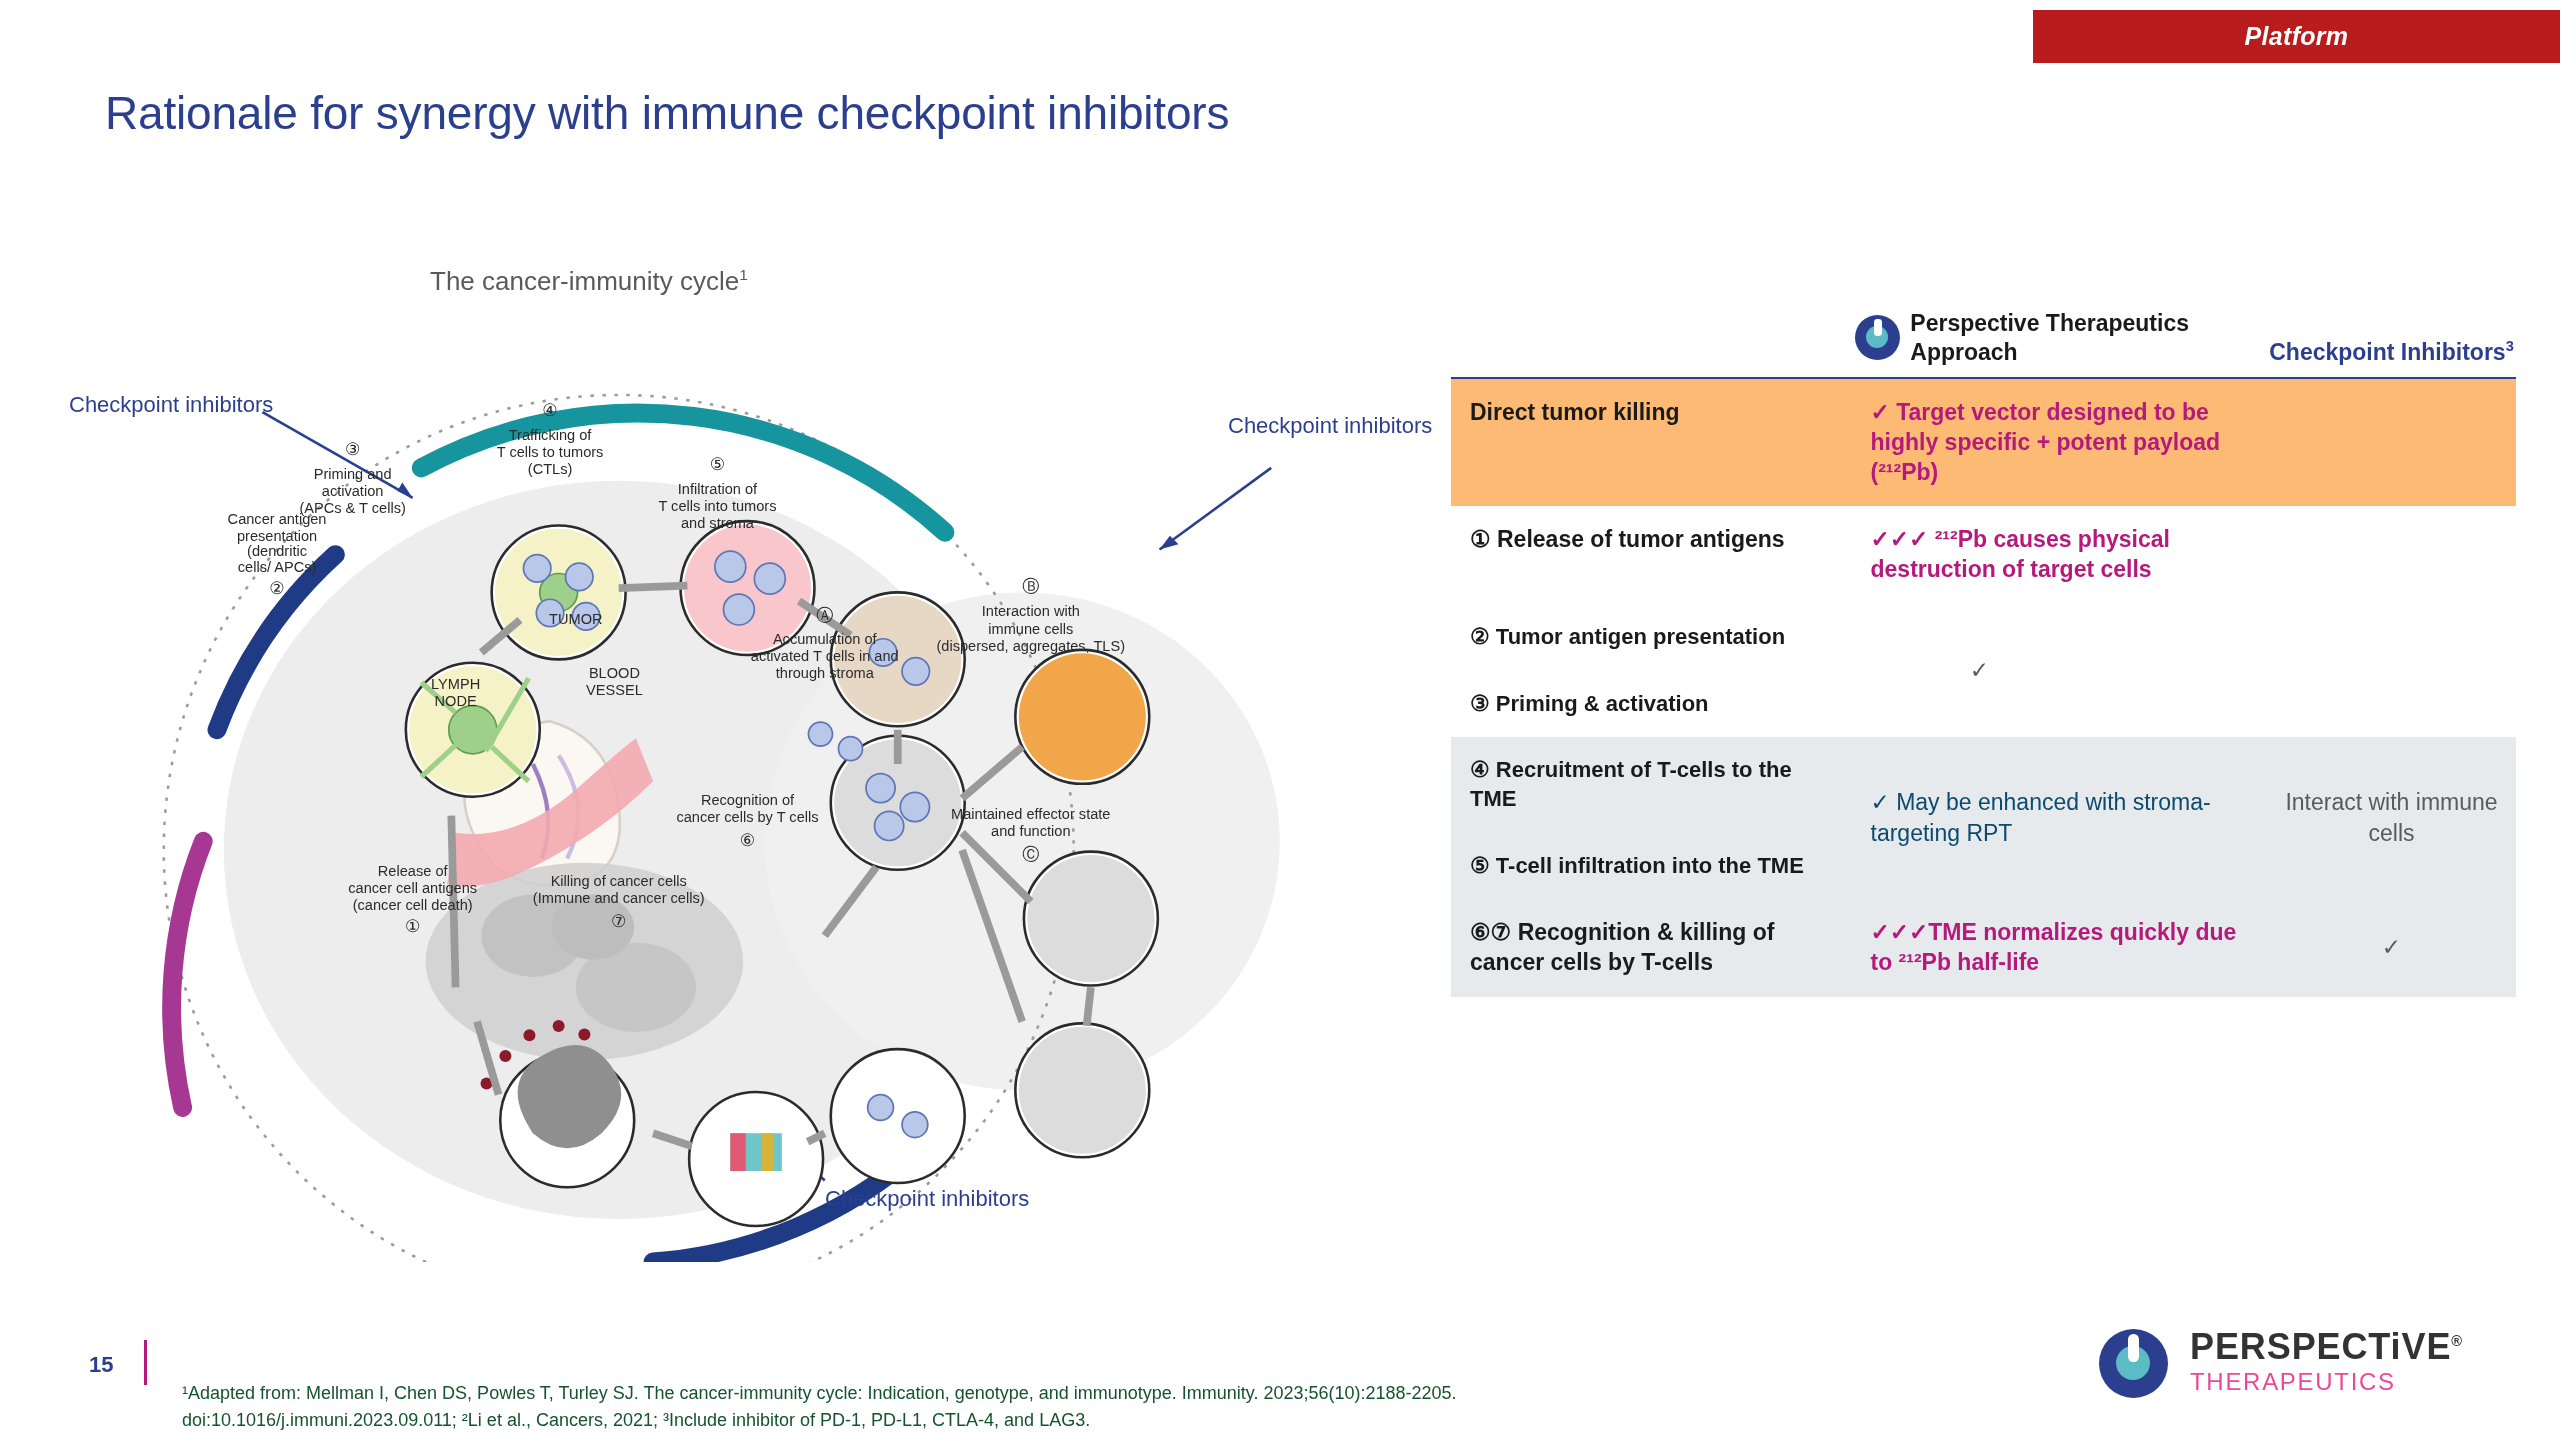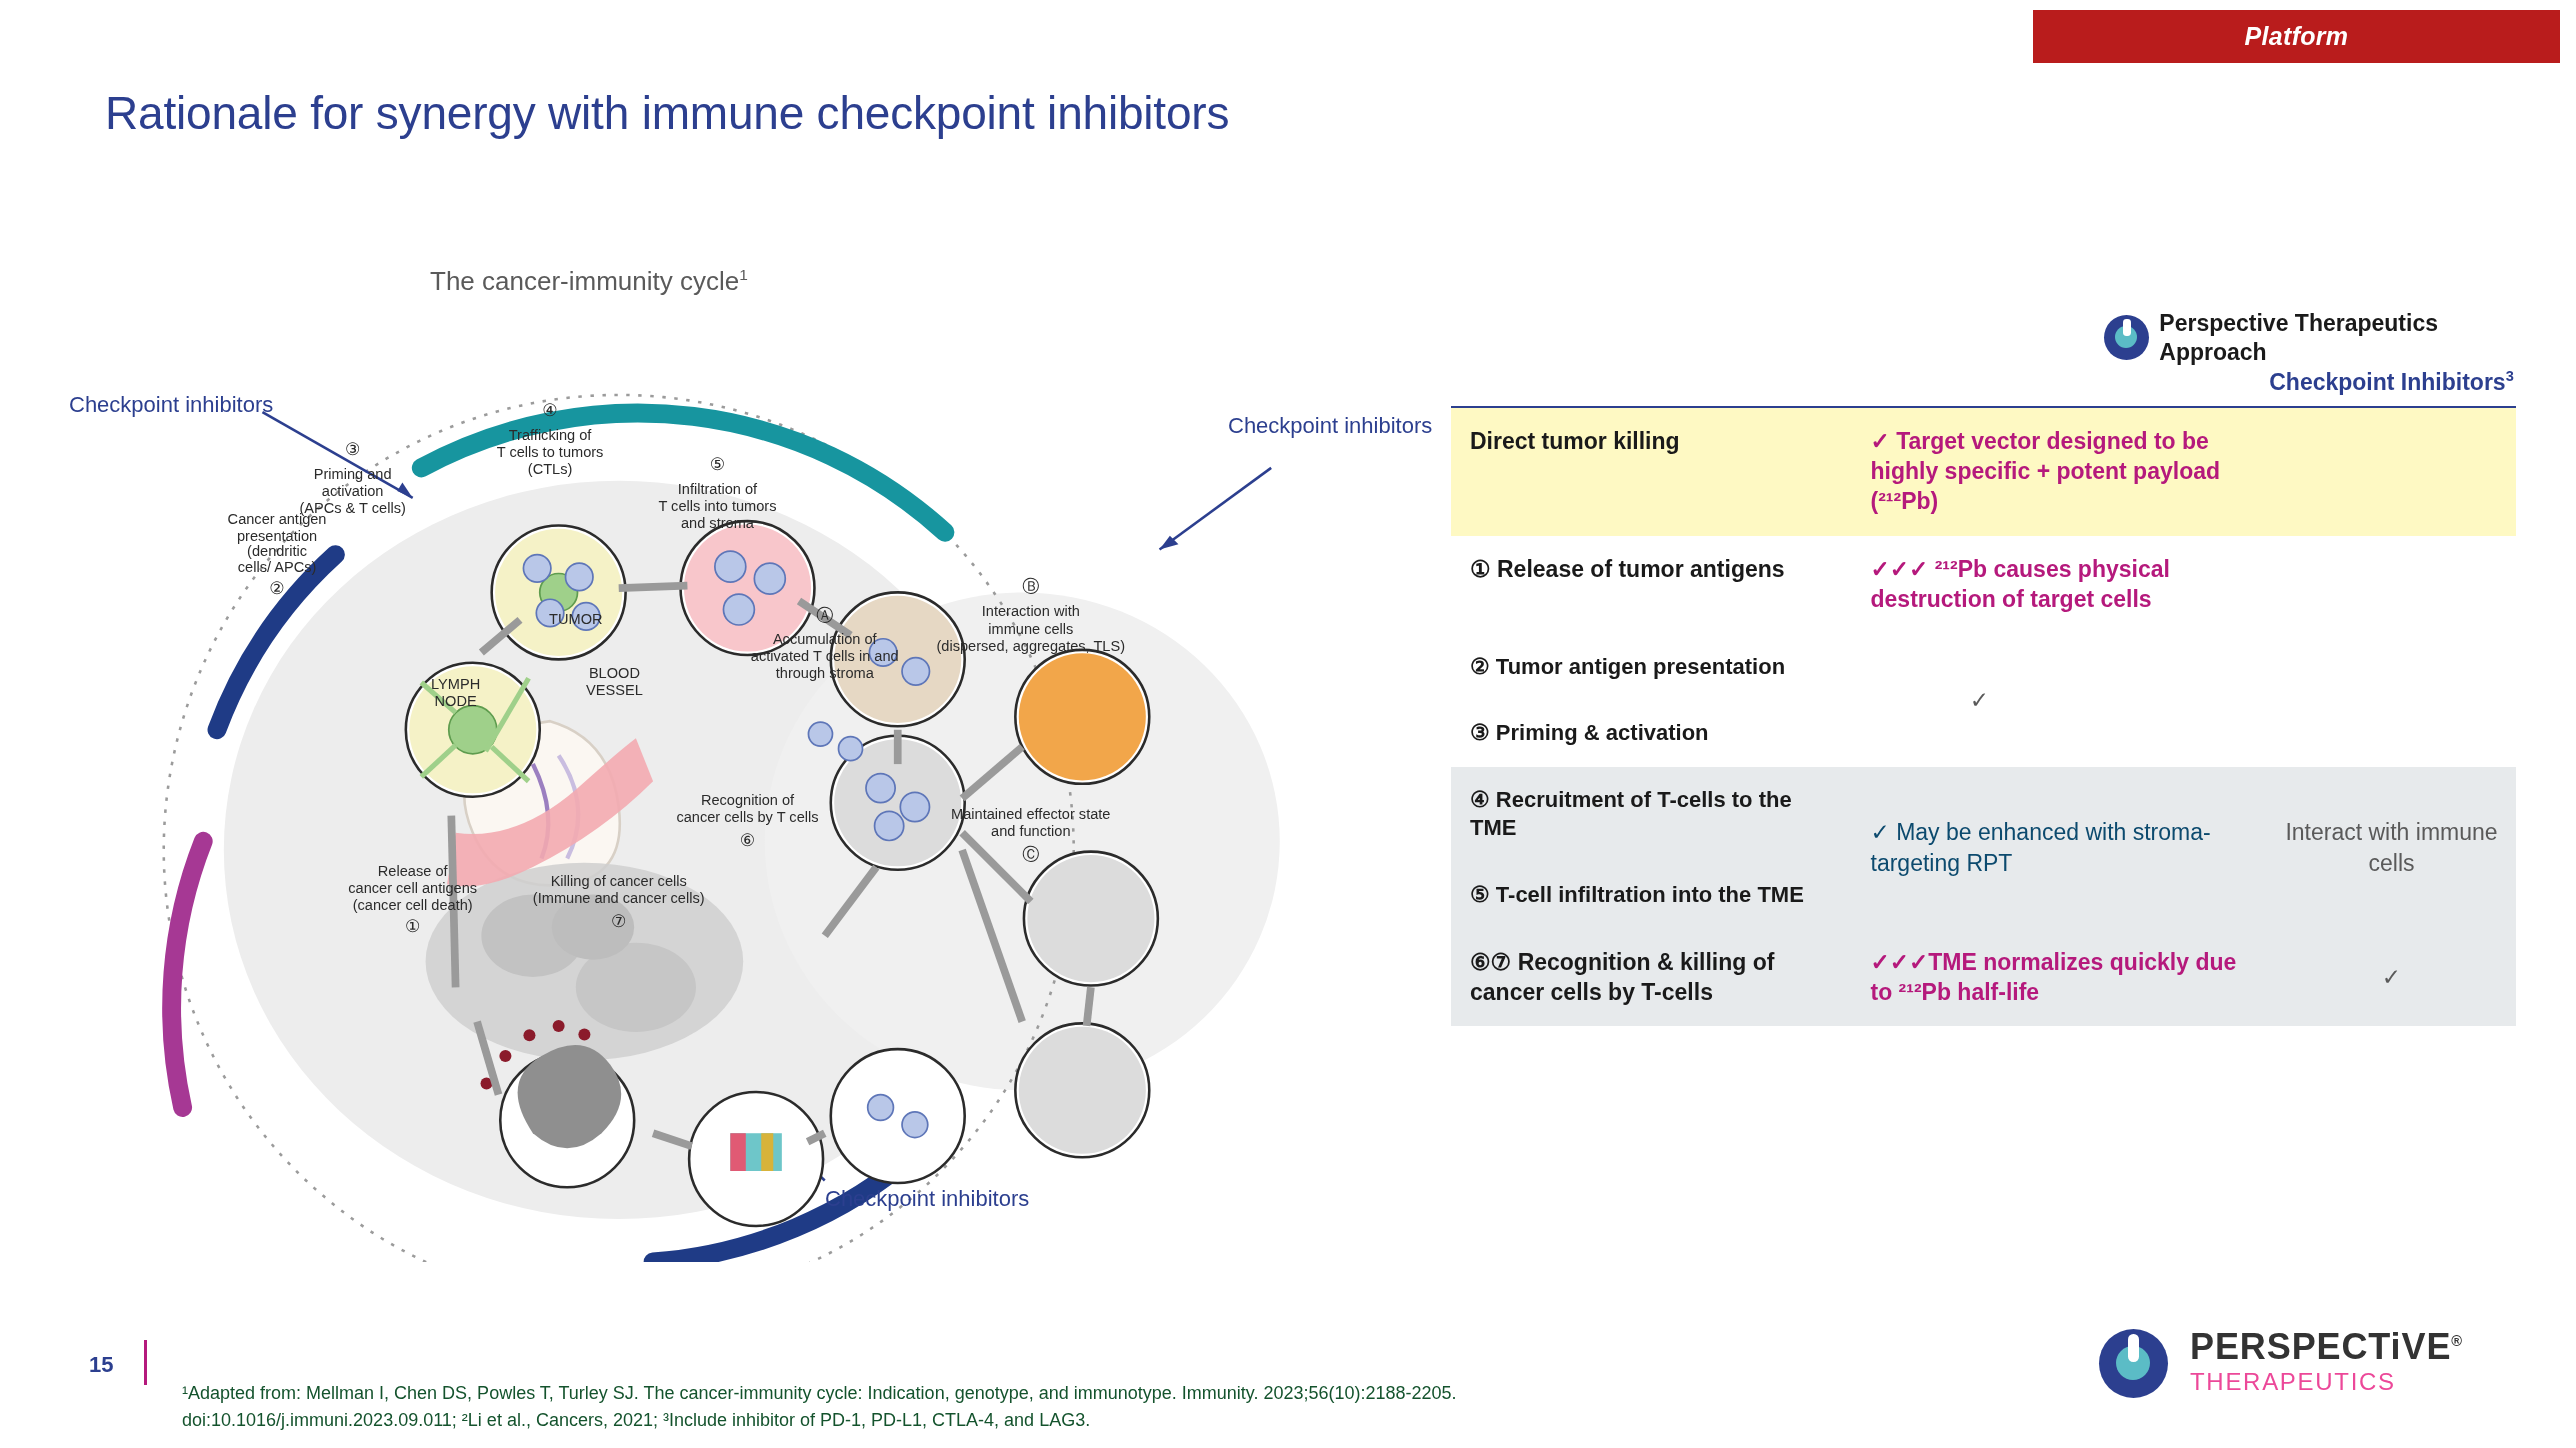--- a/index.html
+++ b/index.html
@@ -75,21 +75,20 @@
     position: absolute;
     left: 1451px;
     top: 309px;
     width: 1065px;
   }
   .thead {
     display: flex;
     align-items: flex-end;
     padding-bottom: 10.3px;
     border-bottom: 2.6px solid #2c3f8f;
-    flex-direction: column;
   }
   .th-spacer { width: 404px; }
   .th-persp {
     width: 412px;
     display: flex;
     align-items: center;
     gap: 10.3px;
     font-size: 23px;
     font-weight: bold;
     color: #1a1a1a;
@@ -154,21 +153,21 @@
     padding: 19px 8.6px;
     font-size: 23px;
     line-height: 1.3;
     box-sizing: border-box;
     text-align: center;
     color: #5a5a5a;
     display: flex;
     align-items: center;
     justify-content: center;
   }
-  .band-pink { background: #fef9c3; }
+  .band-pink { background: #fdba74; }
   .band-grey { background: #e7eaec; }
   .magenta { color: #b5197c; font-weight: bold; }
   .teal { color: #0c4a6e; }
   .grey-txt { color: #5a5a5a; }
   .tick-blue { color: #2c3f8f; font-size: 26px; }
 
   
   .merged {
     display: flex;
   }

